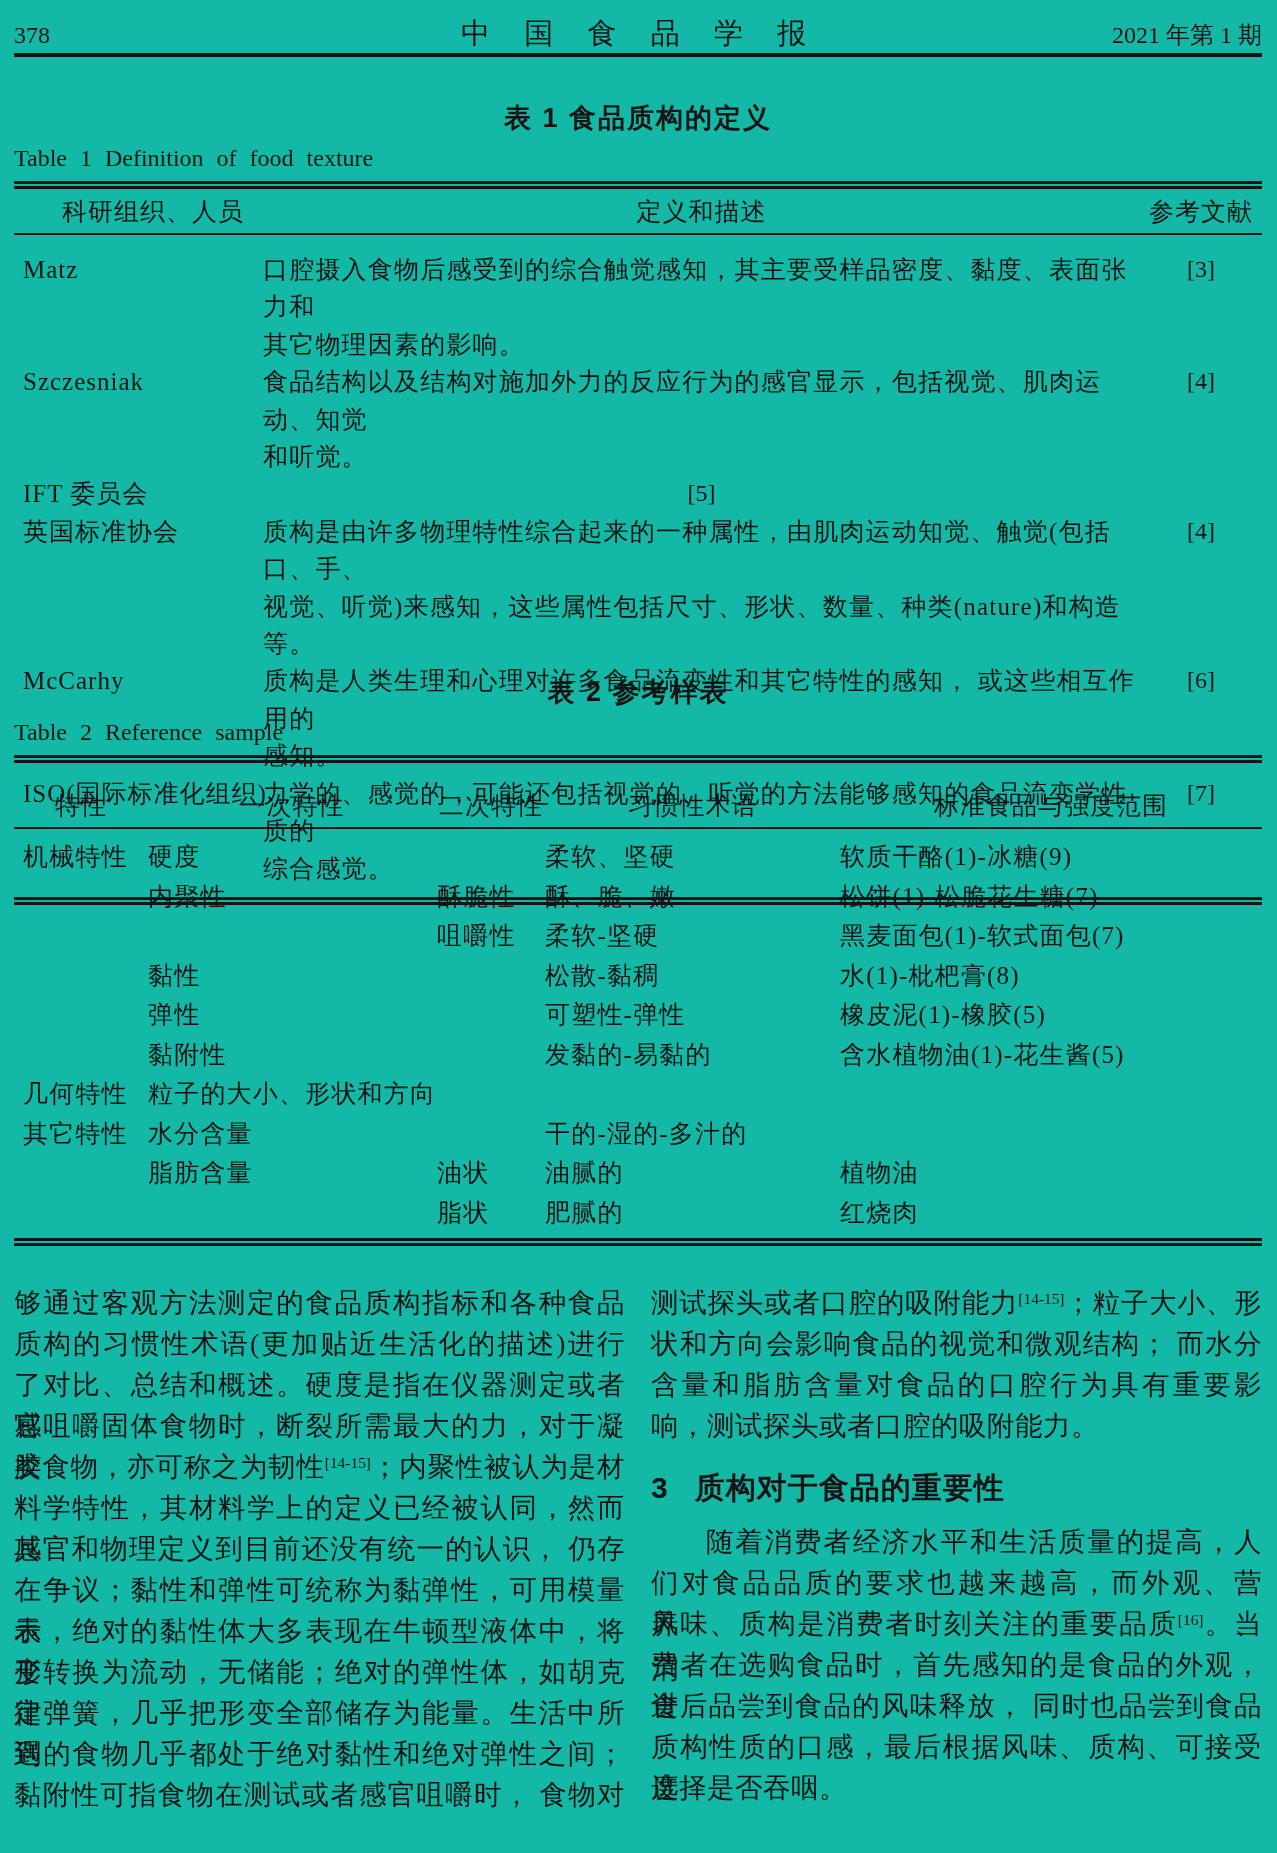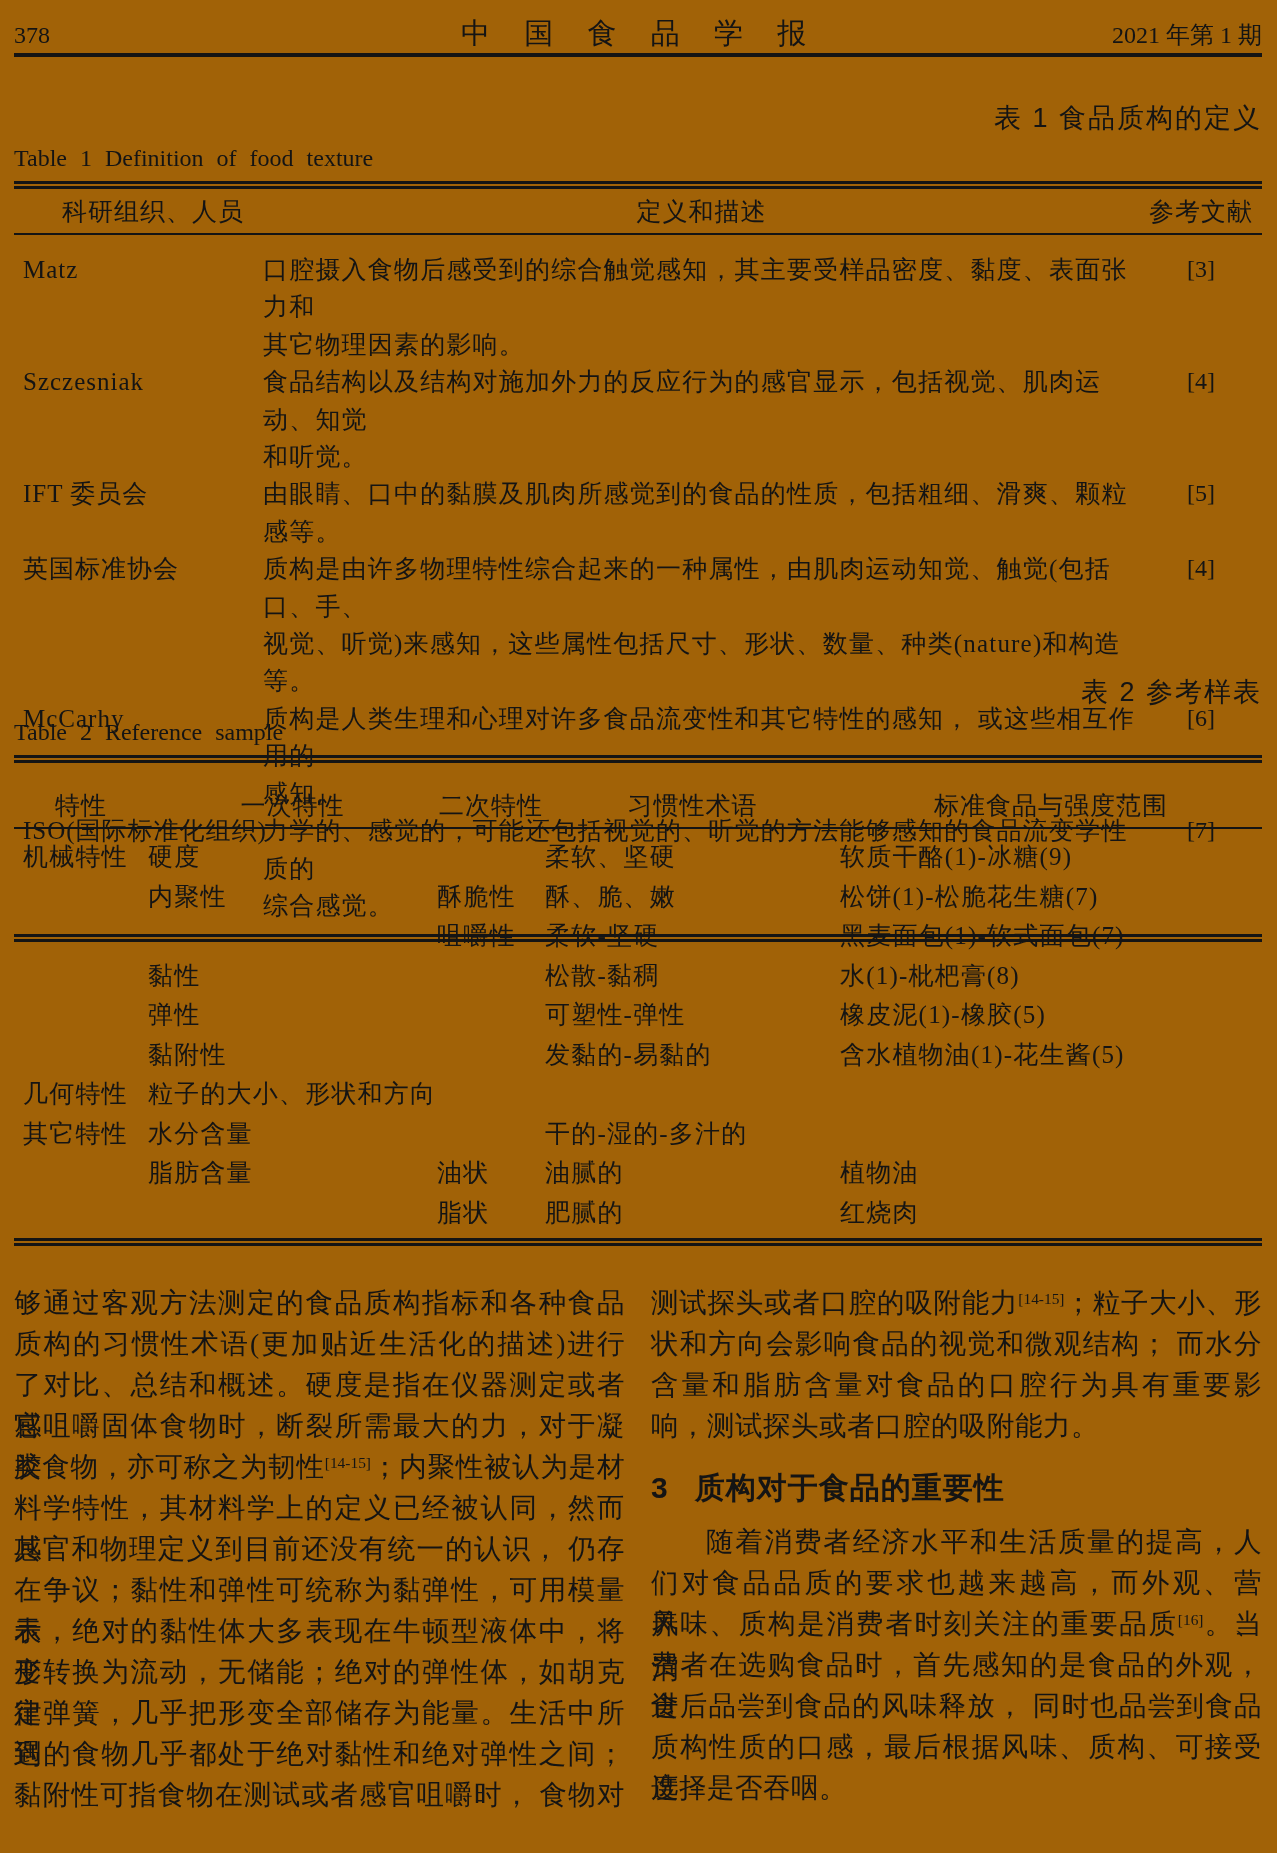--- a/index.html
+++ b/index.html
@@ -1,19 +1,19 @@
 <!DOCTYPE html>
 <html><head>
 <meta charset="utf-8">
 <style>
   html,body{margin:0;padding:0;background:#e8e8e8;}
   .page{
     position:relative;
     width:1277px;height:1853px;
-    background:#a16207;
+    background:#14b8a6;
     color:#141414;
     font-family:"Liberation Serif","DejaVu Serif",serif;
     overflow:hidden;
   }
   
   .page-header{
     position:absolute;top:14px;left:14px;right:15px;
     display:flex;align-items:baseline;justify-content:space-between;
     font-size:24px;
   }
@@ -25,21 +25,21 @@
   .page-num{width:160px;text-align:left;}
   .issue{width:160px;text-align:right;white-space:nowrap;}
   .header-rule{position:absolute;top:53px;left:14px;right:15px;height:4px;background:#141414;}
 
   
   .drule{height:8px;border-top:3px solid #141414;border-bottom:3px solid #141414;box-sizing:border-box;}
   .srule{border-top:2px solid #141414;height:0;}
 
   
   .tbl-title-cn{
-    text-align:right;font-weight:normal;font-size:27px;
+    text-align:center;font-weight:bold;font-size:27px;
     font-family:"Liberation Sans","DejaVu Sans",sans-serif;
     letter-spacing:2px;
   }
   .tbl-title-en{
     text-align:left;font-size:24px;word-spacing:7px;margin-top:9px;
   }
 
   
   .table1-wrap{position:absolute;top:100px;left:14px;right:15px;}
   .table1-wrap .drule{margin-top:9px;}
@@ -122,23 +122,20 @@
         <div class="t1-row">
           <div class="t1-org">Szczesniak</div>
           <div class="t1-def">
             <div class="t1-line">食品结构以及结构对施加外力的反应行为的感官显示，包括视觉、肌肉运动、知觉</div>
             <div class="t1-line">和听觉。</div>
           </div>
           <div class="t1-ref">[4]</div>
         </div>
         <div class="t1-row">
           <div class="t1-org">IFT 委员会</div>
-          <div class="t1-def">
-            <div class="t1-line">由眼睛、口中的黏膜及肌肉所感觉到的食品的性质，包括粗细、滑爽、颗粒感等。</div>
-          </div>
           <div class="t1-ref">[5]</div>
         </div>
         <div class="t1-row">
           <div class="t1-org">英国标准协会</div>
           <div class="t1-def">
             <div class="t1-line">质构是由许多物理特性综合起来的一种属性，由肌肉运动知觉、触觉(包括口、手、</div>
             <div class="t1-line">视觉、听觉)来感知，这些属性包括尺寸、形状、数量、种类(nature)和构造等。</div>
           </div>
           <div class="t1-ref">[4]</div>
         </div>

